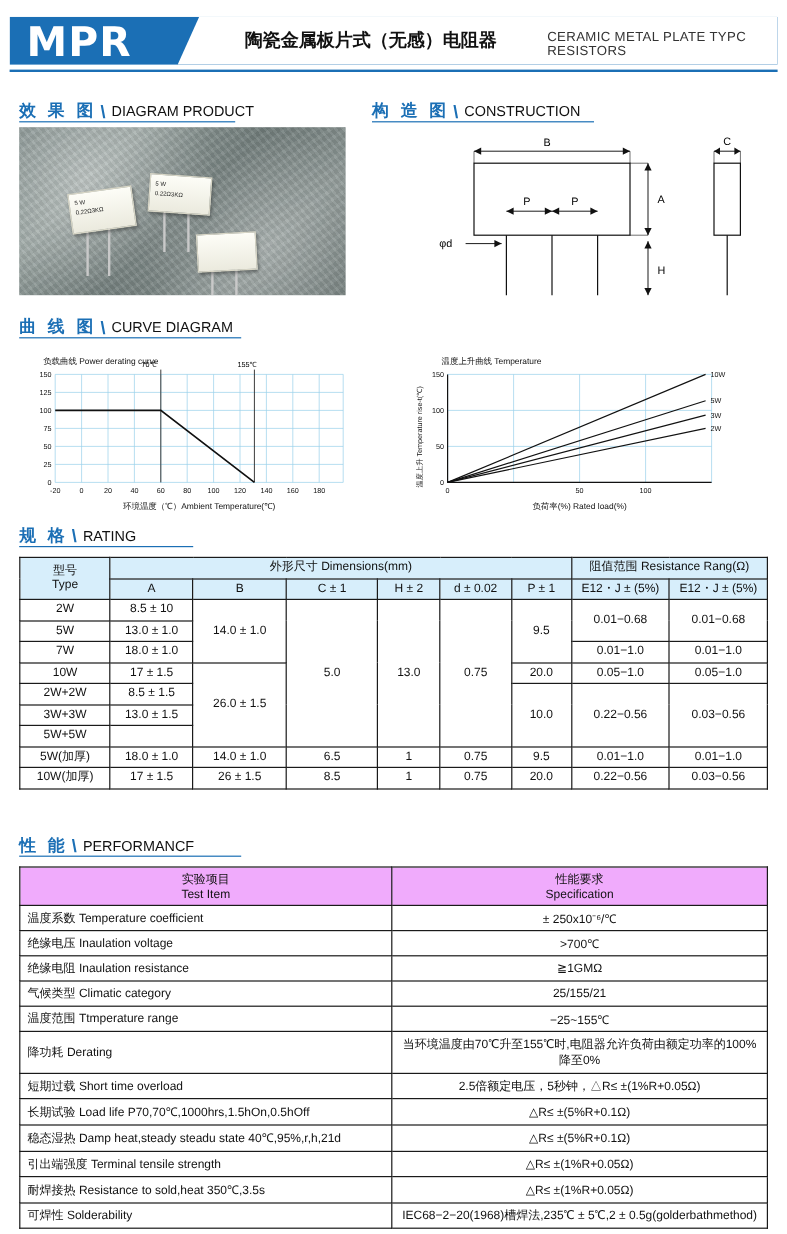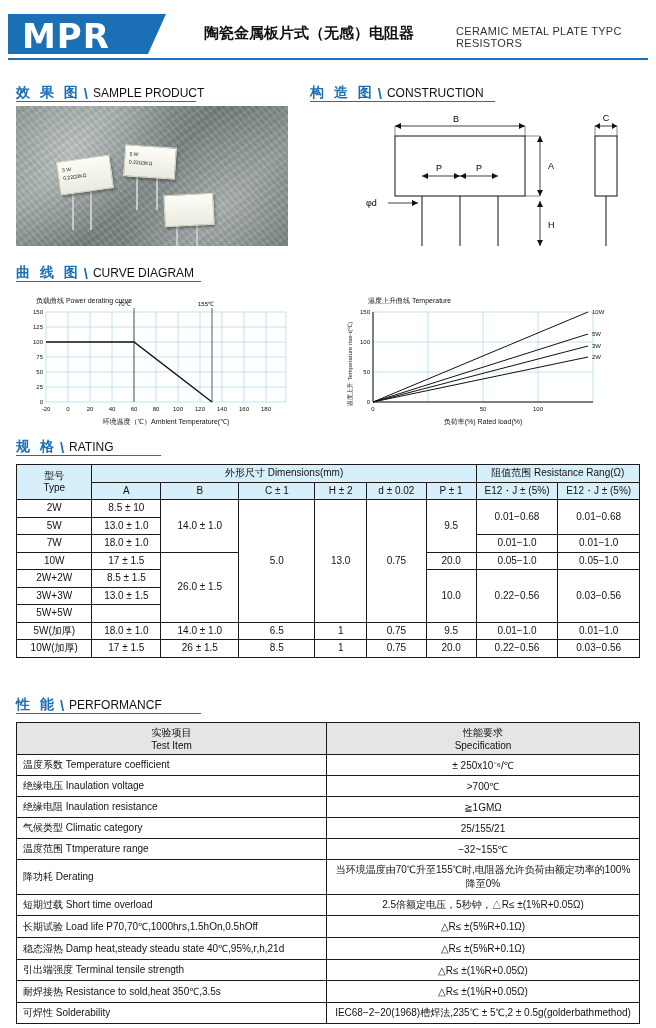--- a/index.html
+++ b/index.html
@@ -99,42 +99,42 @@
   .rating thead th { background: #d7eefb; font-weight: normal; }
   .rating .hdr-cn { display:block; }
   .rating .hdr-en { display:block; }
 
   .perf {
     position: absolute; left: 16px; top: 716px; width: 624px;
   }
   .perf td, .perf th {
     border: 1px solid #1a1a1a; padding: 3px 6px; font-size: 10px; color:#111;
   }
-  .perf thead th { background: #e5e5e5; font-weight: normal; text-align:center; }
+  .perf thead th { background: #f0abfc; font-weight: normal; text-align:center; }
   .perf td.item { width: 310px; text-align: left; }
   .perf td.spec { text-align: center; }
 </style>
 </head>
 <body>
 
 <div class="page">
 
   <div class="header">
     <div class="header-bar"></div>
     <div class="header-white"></div>
     <div class="header-logo">MPR</div>
     <div class="header-cn">陶瓷金属板片式（无感）电阻器</div>
     <div class="header-en">CERAMIC METAL PLATE TYPC RESISTORS</div>
     <div class="header-rule"></div>
   </div>
 
   <div class="sec-title" style="left:16px; top:78px;">
     <span class="cn">效 果 图</span>
     <span class="slash">\</span>
-    <span class="en">SAMPLE PRODUCT</span>
+    <span class="en">DIAGRAM PRODUCT</span>
   </div>
   <div class="sec-underline" style="left:16px; top:95px; width:180px;"></div>
 
   <div class="photo">
     <div class="leg" style="left:56px; top:84px; height:40px;"></div>
     <div class="leg" style="left:74px; top:84px; height:40px;"></div>
     <div class="leg" style="left:120px; top:70px; height:34px;"></div>
     <div class="leg" style="left:140px; top:70px; height:34px;"></div>
     <div class="leg" style="left:160px; top:118px; height:22px;"></div>
     <div class="leg" style="left:180px; top:118px; height:22px;"></div>
@@ -448,21 +448,21 @@
       <tr>
           <td class="item">绝缘电阻 Inaulation resistance</td>
           <td class="spec">≧1GMΩ</td>
         </tr>
       <tr>
           <td class="item">气候类型 Climatic category</td>
           <td class="spec">25/155/21</td>
         </tr>
       <tr>
           <td class="item">温度范围 Ttmperature range</td>
-          <td class="spec">−32~155℃</td>
+          <td class="spec">−25~155℃</td>
         </tr>
       <tr>
           <td class="item">降功耗 Derating</td>
           <td class="spec">当环境温度由70℃升至155℃时,电阻器允许负荷由额定功率的100%降至0%</td>
         </tr>
       <tr>
           <td class="item">短期过载 Short time overload</td>
           <td class="spec">2.5倍额定电压，5秒钟，△R≤ ±(1%R+0.05Ω)</td>
         </tr>
       <tr>

